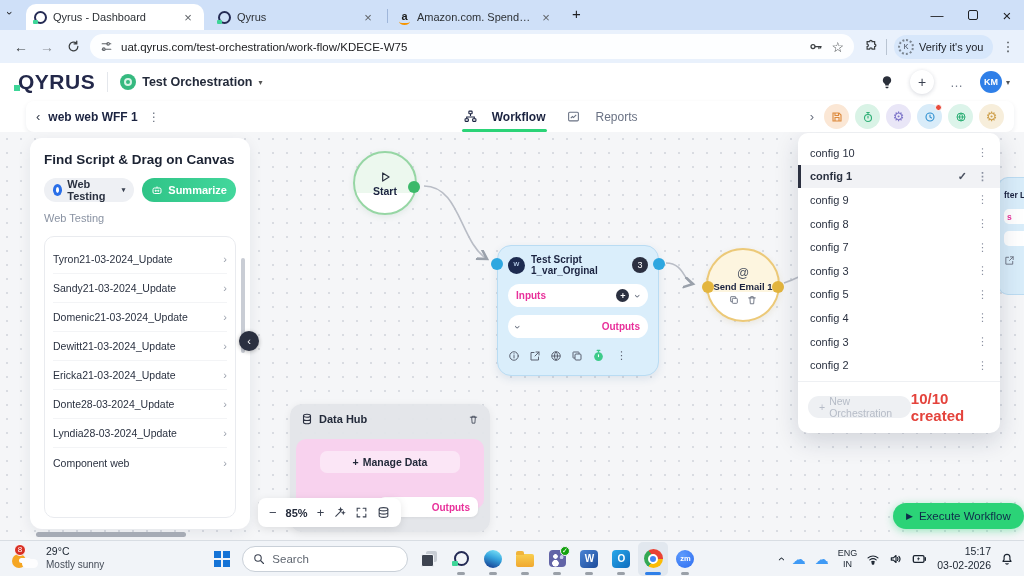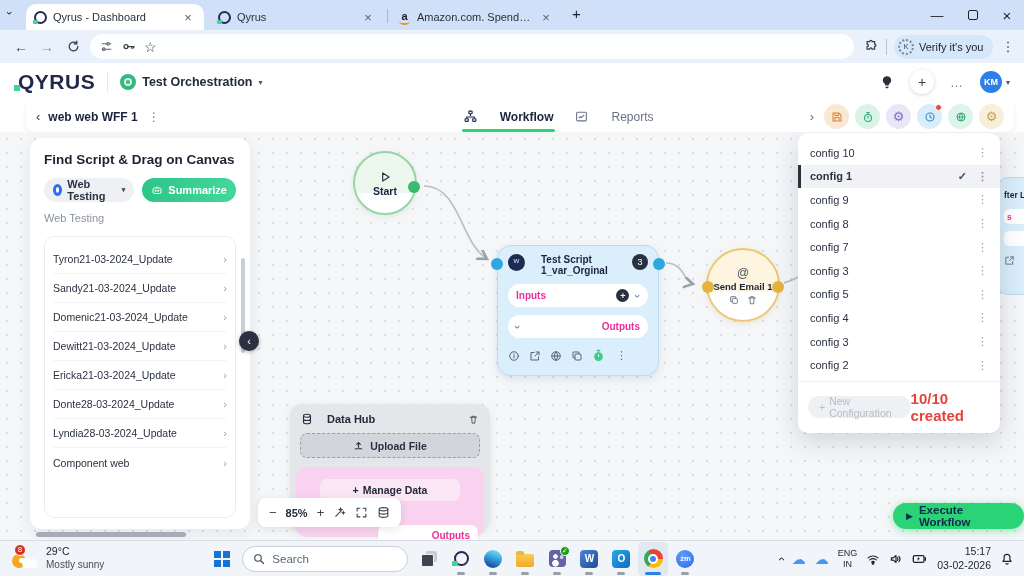--- a/index.html
+++ b/index.html
@@ -31,21 +31,21 @@
   .appheader{left:0;top:63px;width:1024px;height:38px;background:#fff;display:flex;align-items:center;}
   .logo{font-size:21px;font-weight:bold;letter-spacing:.5px;color:#23284a;position:relative;padding-left:4px;}
   .logo:before{content:"";position:absolute;left:0;bottom:3px;width:6px;height:6px;background:#3ed598;}
   .vdiv{width:1px;height:20px;background:#e4e7ec;}
   .prodot{width:16px;height:16px;border-radius:50%;background:#35b97f;position:relative;flex:none;}
   .prodot:after{content:"";position:absolute;inset:4px;border-radius:50%;border:2px solid #d7f3e6;}
   .circle-plus{width:24px;height:24px;border-radius:50%;background:#fff;box-shadow:0 1px 4px rgba(30,40,70,.18);display:flex;align-items:center;justify-content:center;color:#3a4150;font-size:14px;}
   .avatar{width:22px;height:22px;border-radius:50%;background:#2f7fe8;color:#fff;font-size:9px;font-weight:bold;display:flex;align-items:center;justify-content:center;}
   
   .wfbar{left:26px;top:101px;width:988px;height:31px;background:#fff;border-radius:8px;box-shadow:0 2px 5px rgba(25,35,60,.08);display:flex;align-items:center;}
-  .wftab{display:flex;align-items:center;gap:23px;font-size:12px;height:100%;position:relative;padding:0 4px;}
+  .wftab{display:flex;align-items:center;gap:15px;font-size:12px;height:100%;position:relative;padding:0 4px;}
   .wftab.on{font-weight:bold;color:#1b2340;}
   .wftab.on:after{content:"";position:absolute;left:2px;right:2px;bottom:0;height:3px;border-radius:2px;background:#2bd377;}
   .wftab.off{color:#6a7284;}
   .cbtn{width:25px;height:25px;border-radius:50%;display:flex;align-items:center;justify-content:center;position:relative;}
   .reddot{position:absolute;top:0;right:0;width:7px;height:7px;border-radius:50%;background:#e84b3c;border:1px solid #fff;}
   
   .main{left:0;top:132px;width:1024px;height:408px;background:#f5f6f8;background-image:radial-gradient(#d9dce2 1px,transparent 1.3px);background-size:14px 14px;overflow:hidden;}
   .edges{left:0;top:0;}
   
   .sidebar{left:30px;top:6px;width:220px;height:391px;background:#fff;border-radius:12px;box-shadow:0 4px 14px rgba(25,35,60,.08);padding:14px;overflow:hidden;}
@@ -63,39 +63,39 @@
   .sb-row{height:29px;display:flex;align-items:center;justify-content:space-between;font-size:10.5px;color:#2a3140;border-bottom:1px solid #f3f4f6;}
   .sb-row:last-child{border-bottom:none;}
   .chev{color:#9aa0ac;font-size:11px;}
   .vscroll{position:absolute;right:5px;top:120px;width:4px;height:95px;background:#c9cdd5;border-radius:2px;}
   .collapse{left:239px;top:199px;width:20px;height:20px;border-radius:50%;background:#2b3040;color:#fff;font-size:11px;display:flex;align-items:center;justify-content:center;box-shadow:0 1px 4px rgba(0,0,0,.3);}
   
   .node-start{left:353px;top:19px;width:64px;height:64px;border-radius:50%;border:2px solid #96d6a4;background:linear-gradient(#ecf8ee 0 66%,#fff 66%);display:flex;flex-direction:column;align-items:center;justify-content:center;gap:1px;box-shadow:0 2px 6px rgba(40,120,70,.1);}
   .node-start .lbl{font-size:10.5px;font-weight:bold;color:#1b2340;}
   .handle{position:absolute;border-radius:50%;width:12px;height:12px;}
   .node-script{left:497px;top:113px;width:162px;height:131px;background:#daeefb;border:1px solid #b9dcf3;border-radius:14px;box-shadow:0 3px 8px rgba(40,90,140,.12);padding:8px 10px;}
-  .ns-head{display:flex;align-items:flex-start;gap:16px;}
+  .ns-head{display:flex;align-items:center;gap:6px;}
   .ns-ic{width:17px;height:17px;border-radius:50%;background:#1d2b50;position:relative;flex:none;}
   .ns-ic:after{content:"w";color:#cfe6ff;font-size:8px;position:absolute;left:0;right:0;top:2px;text-align:center;}
   .ns-title{font-size:10px;font-weight:bold;color:#1b2340;flex:1;}
   .badge{width:16px;height:16px;border-radius:50%;background:#2b3040;color:#fff;font-size:9px;display:flex;align-items:center;justify-content:center;}
   .iorow{height:23px;background:#fff;border-radius:12px;display:flex;align-items:center;padding:0 8px;margin-top:8px;font-size:10px;font-weight:bold;color:#e8309a;}
   .pluscirc{width:13px;height:13px;border-radius:50%;background:#2b3040;color:#fff;font-size:9px;display:flex;align-items:center;justify-content:center;}
   .chevd{display:inline-block;transform:rotate(90deg);color:#6a7180;font-size:11px;font-weight:normal;}
   .ns-icons{display:flex;align-items:center;gap:9px;margin-top:11px;color:#5a6170;}
   .node-email{left:706px;top:116px;width:74px;height:74px;border-radius:50%;border:2px solid #ecc978;background:linear-gradient(#fdf5df 0 60%,#fff 60%);display:flex;flex-direction:column;align-items:center;justify-content:center;box-shadow:0 2px 6px rgba(160,120,30,.12);}
   .ne-at{font-size:12px;color:#4a5160;}
   .ne-lbl{font-size:9.5px;font-weight:bold;color:#1b2340;margin:1px 0 3px;}
   .ne-icons{display:flex;gap:8px;color:#6a7180;}
   .sliver{left:998px;top:45px;width:26px;height:118px;background:#d9edfa;border:1px solid #bcdcf2;border-right:none;border-radius:10px 0 0 10px;padding:6px 0 6px 5px;overflow:hidden;}
   .sliver .t{font-size:8.5px;font-weight:bold;color:#1b2340;white-space:nowrap;}
   .sliver .wrow{width:30px;height:15px;background:#fff;border-radius:5px;margin-top:7px;font-size:8.5px;font-weight:bold;color:#e8309a;display:flex;align-items:center;padding-left:3px;}
   
   .datahub{left:290px;top:272px;width:200px;height:128px;background:rgba(227,229,233,.95);border-radius:12px;box-shadow:0 2px 8px rgba(0,0,0,.07);}
-  .dh-head{display:flex;align-items:center;gap:14px;padding:9px 11px 5px;font-size:11px;font-weight:bold;color:#232a3a;}
+  .dh-head{display:flex;align-items:center;gap:6px;padding:9px 11px 5px;font-size:11px;font-weight:bold;color:#232a3a;}
   .dh-upload{margin:3px 10px 0;height:25px;background:#d3d5da;border:1.5px dashed #9aa0ab;border-radius:7px;display:flex;align-items:center;justify-content:center;gap:6px;font-size:10.5px;font-weight:bold;color:#2a3040;}
   .dh-pink{margin:9px 6px 0;height:70px;background:#f8d2ee;border-radius:10px;position:relative;padding-top:12px;}
   .dh-manage{margin:0 24px;height:22px;background:#fbe6f6;border-radius:7px;display:flex;align-items:center;justify-content:center;gap:4px;font-size:10.5px;font-weight:bold;color:#232a3a;}
   .dh-out{position:absolute;right:6px;bottom:-8px;width:100px;height:20px;background:#fff;border-radius:7px;display:flex;align-items:center;justify-content:flex-end;padding-right:8px;font-size:10px;font-weight:bold;color:#e8309a;box-shadow:0 1px 3px rgba(0,0,0,.06);}
   
   .config{left:798px;top:1px;width:202px;height:300px;background:#fff;border-radius:10px;box-shadow:0 8px 24px rgba(20,30,60,.16);padding:8px 0 8px;z-index:5;}
   .cfg-title{font-size:10.5px;color:#9aa1ad;padding:2px 12px 4px;}
   .cfg-row{height:23.6px;display:flex;align-items:center;padding:0 12px;font-size:11px;color:#2a3140;}
   .cfg-row .lbl{flex:1;}
   .cfg-row .kebab{color:#8a90a0;font-size:11px;}
@@ -103,21 +103,21 @@
   .cfg-row .check{color:#4a5160;font-size:11px;margin-right:10px;}
   .cfg-foot{border-top:1px solid #eef0f3;margin-top:4px;padding:8px 10px 0;display:flex;align-items:center;justify-content:space-between;}
   .newcfg{height:22px;background:#eef0f3;border-radius:13px;display:flex;align-items:center;gap:4px;padding:0 11px;font-size:10.5px;color:#b6bcc7;}
   .cfg-count{font-size:15px;font-weight:bold;color:#e4433c;}
   
   .zoombar{left:258px;top:366px;height:29px;background:#fff;border-radius:8px;box-shadow:0 2px 8px rgba(0,0,0,.1);display:flex;align-items:center;gap:9px;padding:0 11px;color:#3a4150;z-index:4;}
   .zoombar .z{font-size:13px;}
   .zoomlvl{font-size:11px;font-weight:bold;color:#232a3a;}
   .execute{left:893px;top:371px;height:26px;background:#2bd377;border-radius:13px;display:flex;align-items:center;gap:6px;padding:0 13px;box-shadow:0 2px 8px rgba(43,211,119,.45);z-index:4;}
   .execute .tri{color:#0e2b4a;font-size:9px;}
-  .execute .lbl{font-size:11.5px;font-weight:bold;color:#0e2b4a;}
+  .execute .lbl{font-size:11.5px;font-weight:normal;color:#0e2b4a;}
   .hscroll{left:36px;top:400px;width:150px;height:5px;background:#a6abb5;border-radius:3px;}
   
   .taskbar{left:0;top:540px;width:1024px;height:36px;background:#f1f4f8;border-top:1px solid #d8dde3;display:flex;align-items:center;}
   .wx{width:26px;height:22px;position:relative;}
   .wx .sun{position:absolute;left:0;bottom:2px;width:14px;height:14px;border-radius:50%;background:#f5a623;}
   .wx .cloud{position:absolute;right:0;bottom:2px;width:16px;height:9px;background:#fdfdfe;border-radius:9px;box-shadow:-5px -3px 0 -2px #fdfdfe;}
   .wx .badge8{position:absolute;left:2px;top:-4px;width:12px;height:12px;border-radius:50%;background:#d93025;color:#fff;font-size:8px;display:flex;align-items:center;justify-content:center;border:1px solid #fff;}
   .wxtxt{font-size:10.5px;color:#1b2430;line-height:1.25;}
   .wxtxt .d{font-size:10px;color:#454c58;}
   .win-ic{width:16px;height:16px;display:grid;grid-template-columns:7px 7px;grid-template-rows:7px 7px;gap:2px;}
@@ -186,20 +186,21 @@
     <svg class="ic" width="13" height="13" viewBox="0 0 24 24" fill="none" stroke="#3c4043" stroke-width="2.4" stroke-linecap="round">
         <path d="M20 12a8 8 0 11-2.3-5.6M18 2v5h-5"></path>
       </svg>
   </span>
   <div class="omnibox" style="width:764px;margin-left:4px;padding:0 10px;gap:8px;">
     <svg class="ic" width="13" height="13" viewBox="0 0 24 24" fill="none" stroke="#5f6368" stroke-width="2" stroke-linecap="round">
         <path d="M4 7h10M18 7h2M4 17h2M10 17h10"></path>
         <circle cx="15" cy="7" r="2.4"></circle>
         <circle cx="7" cy="17" r="2.4"></circle>
       </svg>
+    <input class="urltxt" style="flex: 1 1 0%;" value="uat.qyrus.com/test-orchestration/work-flow/KDECE-W75">
     <svg class="ic" width="15" height="15" viewBox="0 0 24 24" fill="none" stroke="#3c4043" stroke-width="2" stroke-linecap="round">
         <circle cx="8" cy="12" r="3.2"></circle>
         <path d="M11.5 12H21M17.5 12v3.2M20.2 12v2.2"></path>
       </svg>
     <span style="font-size:14px;color:#3c4043;">☆</span>
   </div>
   <svg class="ic" style="margin-left:10px;" width="15" height="15" viewBox="0 0 24 24" fill="none" stroke="#3c4043" stroke-width="2">
       <path d="M9 4a2 2 0 114 0h4v4a2 2 0 110 4v4h-4a2 2 0 10-4 0H5v-4a2 2 0 100-4V4h4z"></path>
     </svg>
   <span style="width:1px;height:16px;background:#b9c4d2;margin:0 7px;"></span>
@@ -300,26 +301,20 @@
     <div class="dh-head">
       <svg class="ic" width="12" height="12" viewBox="0 0 24 24" fill="none" stroke="#2b3040" stroke-width="2.2">
           <ellipse cx="12" cy="5.5" rx="7" ry="3"></ellipse>
           <path d="M5 5.5V12c0 1.6 3.1 3 7 3s7-1.4 7-3V5.5M5 12v6.5c0 1.6 3.1 3 7 3s7-1.4 7-3V12"></path>
         </svg>
       <span style="flex:1;">Data Hub</span>
       <svg class="ic" width="11" height="11" viewBox="0 0 24 24" fill="none" stroke="#4a5160" stroke-width="2" stroke-linecap="round">
           <path d="M5 7h14M9 7V5h6v2M8 7l1 13h6l1-13"></path>
         </svg>
     </div>
-    <div class="dh-upload">
-      <svg class="ic" width="11" height="11" viewBox="0 0 24 24" fill="none" stroke="#2a3040" stroke-width="2.4" stroke-linecap="round">
-          <path d="M12 16V6M8 9.5L12 5.5l4 4M5 19h14"></path>
-        </svg>
-      <span>Upload File</span>
-    </div>
     <div class="dh-pink">
       <div class="dh-manage">
         <span>+</span>
         <span>Manage Data</span>
       </div>
       <div class="dh-out">
         <span>Outputs</span>
       </div>
     </div>
   </div>
@@ -496,21 +491,21 @@
         <span class="lbl">config 3</span>
         <span class="kebab">⋮</span>
       </div>
     <div class="cfg-row">
         <span class="lbl">config 2</span>
         <span class="kebab">⋮</span>
       </div>
     <div class="cfg-foot">
       <span class="newcfg">
         <span>+</span>
-        <span>New Configuration</span>
+        <span>New Orchestration</span>
       </span>
       <span class="cfg-count">10/10 created</span>
     </div>
   </div>
 
   <div class="ab zoombar">
     <span class="z">−</span>
     <span class="zoomlvl">85%</span>
     <span class="z">+</span>
     <svg class="ic" width="13" height="13" viewBox="0 0 24 24" fill="none" stroke="currentColor" stroke-width="2" stroke-linecap="round">

